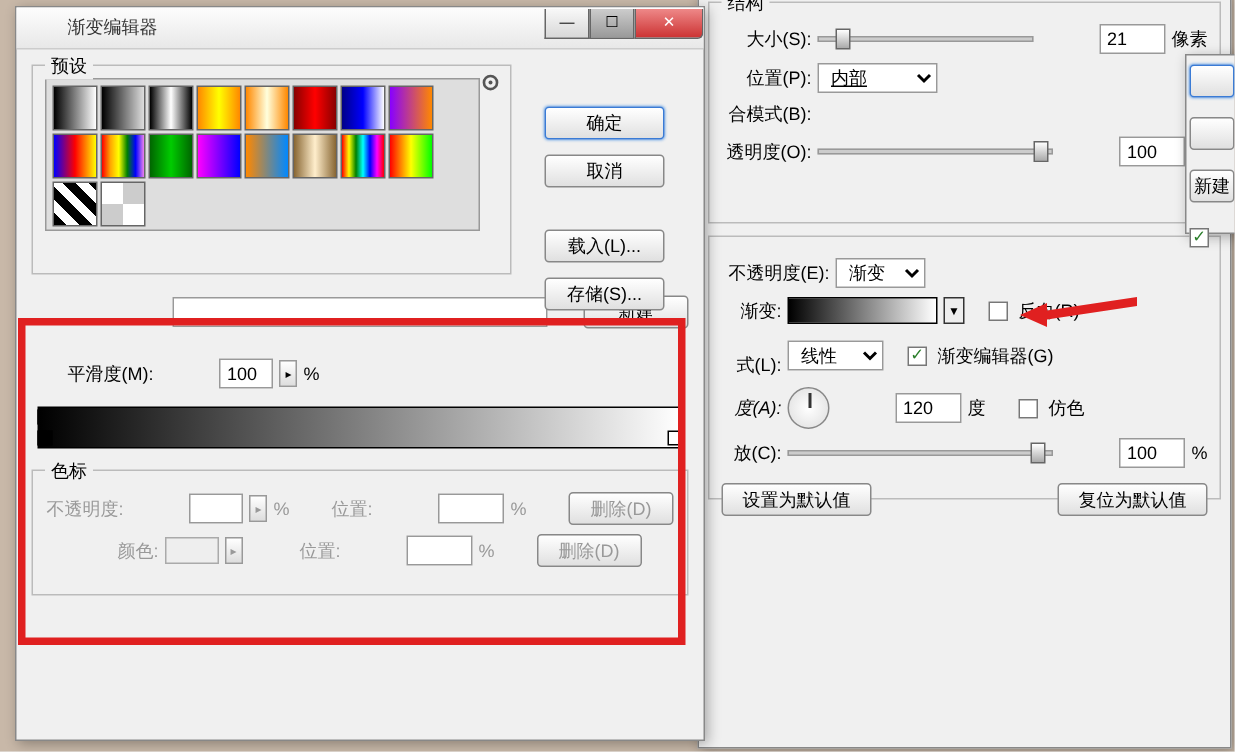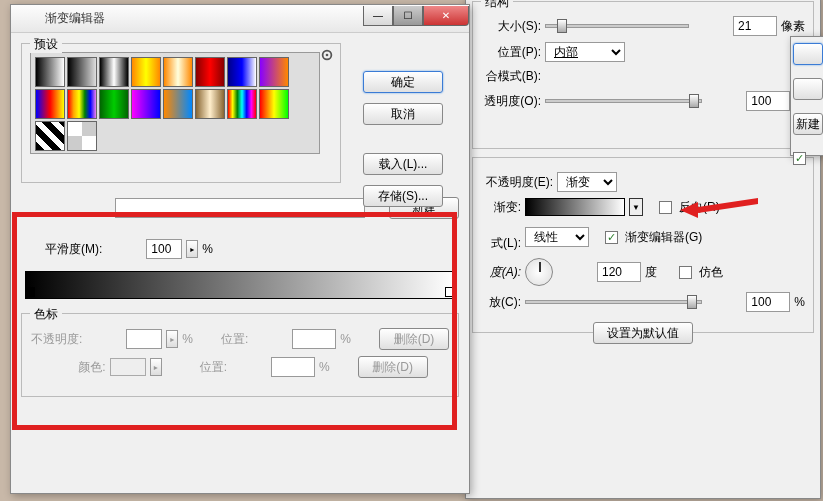--- a/index.html
+++ b/index.html
@@ -101,22 +101,23 @@
     <span>仿色</span>
    </div>
    <div class="row">
     <span class="lbl" style="min-width:40px;">放(C):</span>
     <div class="slider">
             <div class="thumb" style="left:92%;"></div>
           </div>
     <input type="text" value="100" style="">
     <span>%</span>
    </div>
-   <div class="row" style="justify-content:center;margin-top:10px;">
+   <div class="row" style="justify-content:space-between;margin-top:10px;">
     <div class="btn" style="min-width:100px;">设置为默认值</div>
+    <div class="btn" style="min-width:100px;">复位为默认值</div>
    </div>
   </div>
  </div>
 </div>
 
 <div class="win" style="left:790px;top:36px;width:40px;height:120px;">
  <div style="padding:6px 2px;">
   <div class="btn primary" style="min-width:30px;height:22px;"></div>
   <div class="btn" style="min-width:30px;height:22px;"></div>
   <div class="btn" style="min-width:30px;height:22px;">新建</div>

